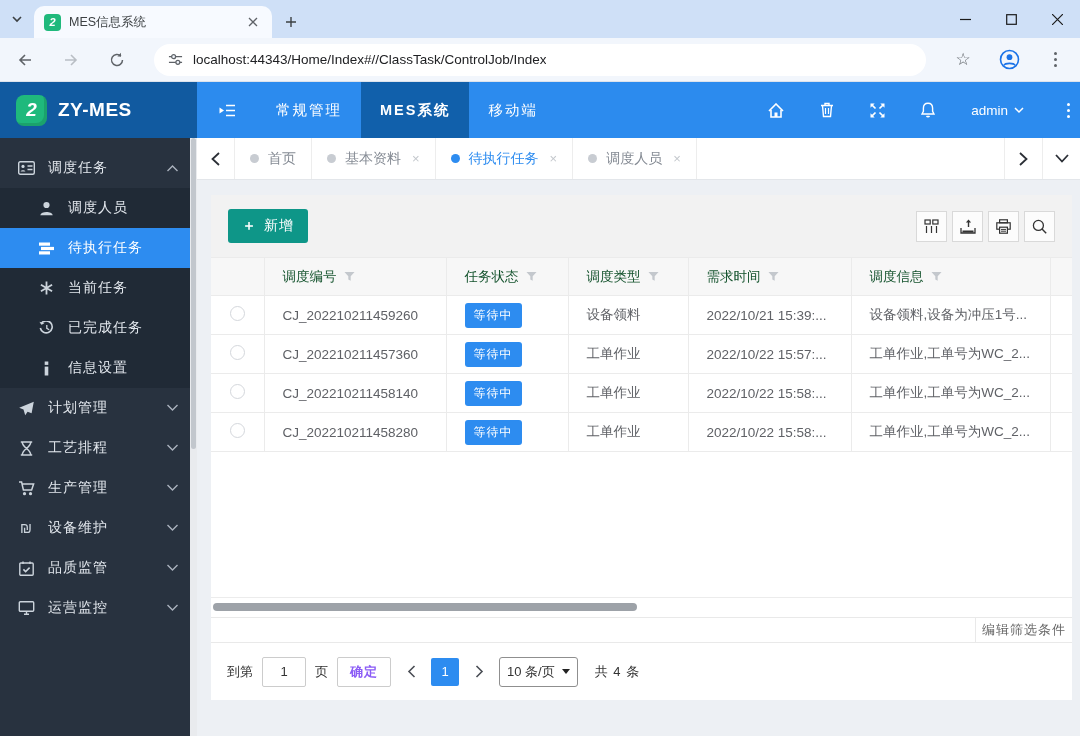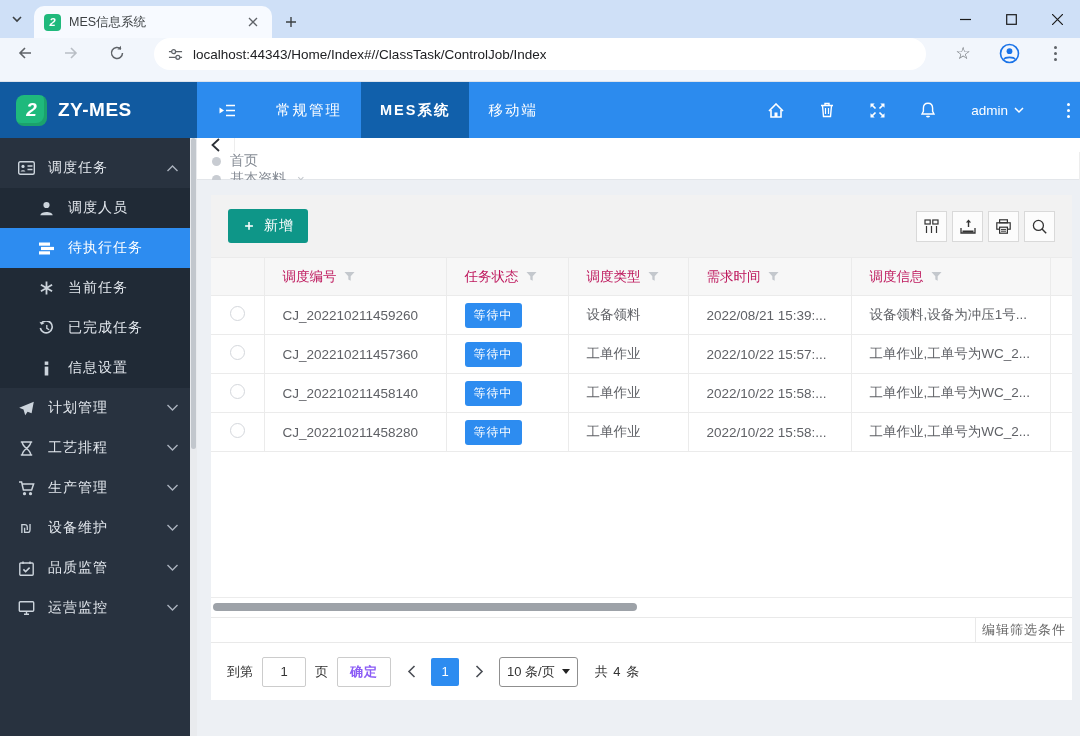--- a/index.html
+++ b/index.html
@@ -10,21 +10,21 @@
   .titlebar { height:38px; background:var(--titlebar,#cfe0f7); display:flex; align-items:flex-end; }
   .tab-search { width:34px; height:38px; display:flex; align-items:center; justify-content:center; }
   .chrome-tab { width:238px; height:32px; background:#f7faff; border-radius:10px 10px 0 0; display:flex; align-items:center; padding:0 8px 0 10px; gap:8px; }
   .favicon { width:17px; height:17px; border-radius:4px; background:#1fb97c; color:#fff; font-size:11px; font-weight:bold; display:flex; align-items:center; justify-content:center; font-style:italic; }
   .tab-title { font-size:12.5px; color:#3c4043; flex:1; white-space:nowrap; overflow:hidden; }
   .tab-close, .new-tab { width:22px; height:22px; display:flex; align-items:center; justify-content:center; border-radius:50%; }
   .new-tab { margin:0 0 5px 8px; }
   .win-controls { margin-left:auto; display:flex; height:38px; }
   .win-btn { width:46px; height:38px; display:flex; align-items:center; justify-content:center; }
 
-  .btoolbar { height:44px; background:#f2f6fc; display:flex; padding:0 10px; gap:16px; border-bottom:1px solid #dde3ec; }
+  .btoolbar { height:44px; background:#f2f6fc; display:flex; align-items:center; padding:0 10px; gap:16px; border-bottom:1px solid #dde3ec; }
   .nav-btn { width:30px; height:30px; display:flex; align-items:center; justify-content:center; border-radius:50%; }
   .url-pill { flex:1; height:32px; background:#ffffff; border-radius:16px; display:flex; align-items:center; padding:0 14px; gap:10px; margin:0 6px; }
   .url-text { font-size:13.5px; color:#202124; white-space:nowrap; overflow:hidden; }
   .star-btn { font-size:17px; color:#5f6368; }
   .kebab { display:flex; flex-direction:column; gap:3px; align-items:center; width:20px; }
   .kebab i { width:3px; height:3px; border-radius:50%; background:#5f6368; }
 
   
   .app-header { height:56px; display:flex; }
   .logo-area { width:197px; background:var(--logo_bg,#115aa0); display:flex; align-items:center; padding-left:16px; gap:11px; }
@@ -46,42 +46,42 @@
   .side-row svg, .side-row .glyph { flex:0 0 17px; text-align:center; }
   .glyph { color:#ccd4dc; font-size:14px; line-height:1; }
   .side-chev { margin-left:auto; }
   .side-sub { background:var(--sidebar_sub_bg,#202a36); }
   .side-sub .side-row { padding-left:38px; }
   .side-sub .side-row.active { background:var(--accent,#2d8cf0); color:#fff; }
   .side-scroll { position:absolute; right:0; top:0; bottom:0; width:7px; background:#e9ebee; }
   .side-scroll i { position:absolute; left:1px; right:1px; top:0; height:52%; background:#c2c7cd; border-radius:3px; }
 
   
-  .tabbar { position:absolute; left:197px; right:0; top:138px; height:42px; background:#fff; display:flex; border-bottom:1px solid #e3e6ea;flex-direction:column; }
+  .tabbar { position:absolute; left:197px; right:0; top:138px; height:42px; background:#fff; display:flex; border-bottom:1px solid #e3e6ea; }
   .tb-btn { width:38px; display:flex; align-items:center; justify-content:center; border-right:1px solid #ededed; }
   .tb-btn.right { border-right:none; border-left:1px solid #ededed; }
   .vtab { display:flex; align-items:center; gap:9px; padding:0 15px; border-right:1px solid #ededed; font-size:14px; color:#858b94; }
   .vtab .dot { width:9px; height:9px; border-radius:50%; background:#c8ccd2; }
   .vtab.active { color:var(--accent,#2d8cf0); }
   .vtab.active .dot { background:var(--accent,#2d8cf0); }
   .vtab .x { color:#c3c7cc; font-size:13px; margin-left:2px; }
   .tb-spacer { flex:1; }
 
   
   .content { position:absolute; left:197px; right:0; top:180px; bottom:0; background:var(--content_bg,#edf0f4); }
   .panel { position:absolute; left:14px; top:15px; width:861px; height:505px; background:#fff; display:flex; flex-direction:column; }
   .panel-toolbar { height:62px; background:#f2f2f2; display:flex; align-items:center; padding:0 17px; }
   .btn-add { height:34px; background:var(--green_btn,#0e9688); color:#fff; border:none; border-radius:3px; padding:0 14px; font-size:14px; display:flex; align-items:center; gap:7px; font-family:inherit; letter-spacing:1px; }
   .btn-add .plus { font-size:14px; font-weight:bold; }
   .tool-icons { margin-left:auto; display:flex; gap:5px; }
   .sq-btn { width:31px; height:31px; background:#fcfcfc; border:1px solid #d9d9d9; display:flex; align-items:center; justify-content:center; }
 
   table { width:100%; border-collapse:collapse; table-layout:fixed; }
   th, td { border:1px solid #ebebeb; border-top:none; font-weight:normal; text-align:left; padding:0 0 0 18px; white-space:nowrap; overflow:hidden; }
-  th { height:38px; background:#f7f7f7; font-size:13.5px; color:#be185d; border-top:1px solid #ebebeb; }
+  th { height:38px; background:#f7f7f7; font-size:13.5px; color:#14532d; border-top:1px solid #ebebeb; }
   th:first-child, td:first-child { border-left:none; padding:0; text-align:center; }
   th:last-child, td:last-child { border-right:none; }
   td { height:39px; font-size:13.5px; color:#5f6166; }
   .th-inner { display:inline-flex; align-items:center; gap:7px; }
   .radio { display:inline-block; width:15px; height:15px; border:1px solid #d4d7dc; border-radius:50%; }
   .badge { display:inline-block; background:var(--badge_blue,#2d8cf0); color:#fff; font-size:12px; padding:4px 9px; border-radius:3px; letter-spacing:1px; }
 
   .table-space { flex:1; }
   .hscroll { height:20px; border-top:1px solid #ececec; position:relative; }
   .hscroll .thumb { position:absolute; left:2px; top:5px; width:424px; height:8px; border-radius:4px; background:#9da2a8; }
@@ -483,21 +483,21 @@
                 </span></th>
             <th></th>
           </tr>
         </thead>
         <tbody>
           <tr>
             <td><span class="radio"></span></td>
             <td>CJ_202210211459260</td>
             <td><span class="badge">等待中</span></td>
             <td>设备领料</td>
-            <td>2022/08/21 15:39:...</td>
+            <td>2022/10/21 15:39:...</td>
             <td>设备领料,设备为冲压1号...</td>
             <td></td>
           </tr>
           <tr>
             <td><span class="radio"></span></td>
             <td>CJ_202210211457360</td>
             <td><span class="badge">等待中</span></td>
             <td>工单作业</td>
             <td>2022/10/22 15:57:...</td>
             <td>工单作业,工单号为WC_2...</td>

